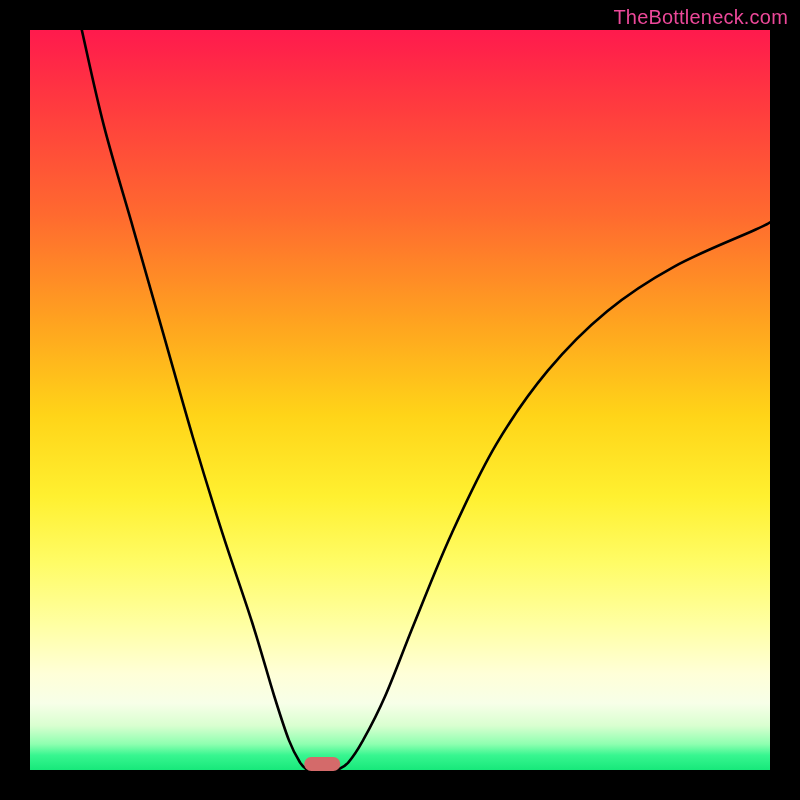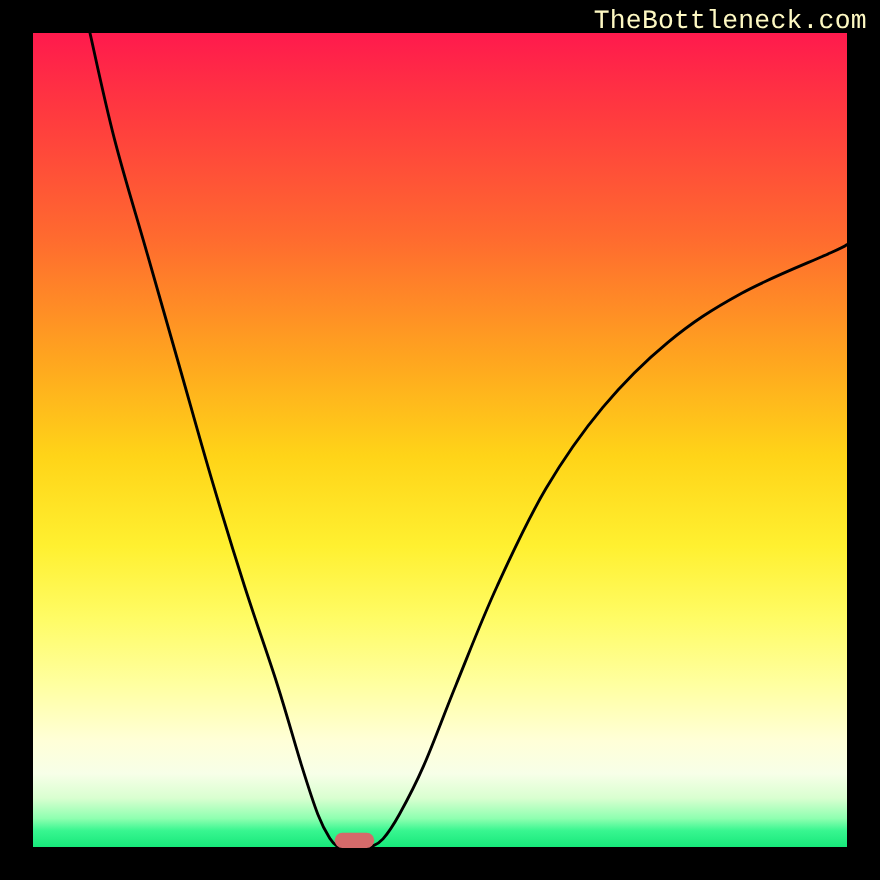--- a/index.html
+++ b/index.html
@@ -7,24 +7,24 @@
   .frame {
     position: relative;
     width: 800px;
     height: 800px;
     background: #000;
   }
   .watermark {
     position: absolute;
     top: 6px;
     right: 12px;
-    font-family: Liberation Mono, monospace;
-    font-size: 24px;
+    font-family: Liberation Sans, sans-serif;
+    font-size: 20px;
     font-weight: 500;
-    color: #fef9c3;
+    color: #ec4899;
     letter-spacing: 0.2px;
     z-index: 30;
   }
   .plot {
     position: absolute;
     left: 30px;
     top: 30px;
     width: 740px;
     height: 740px;
     background: linear-gradient(to bottom,

